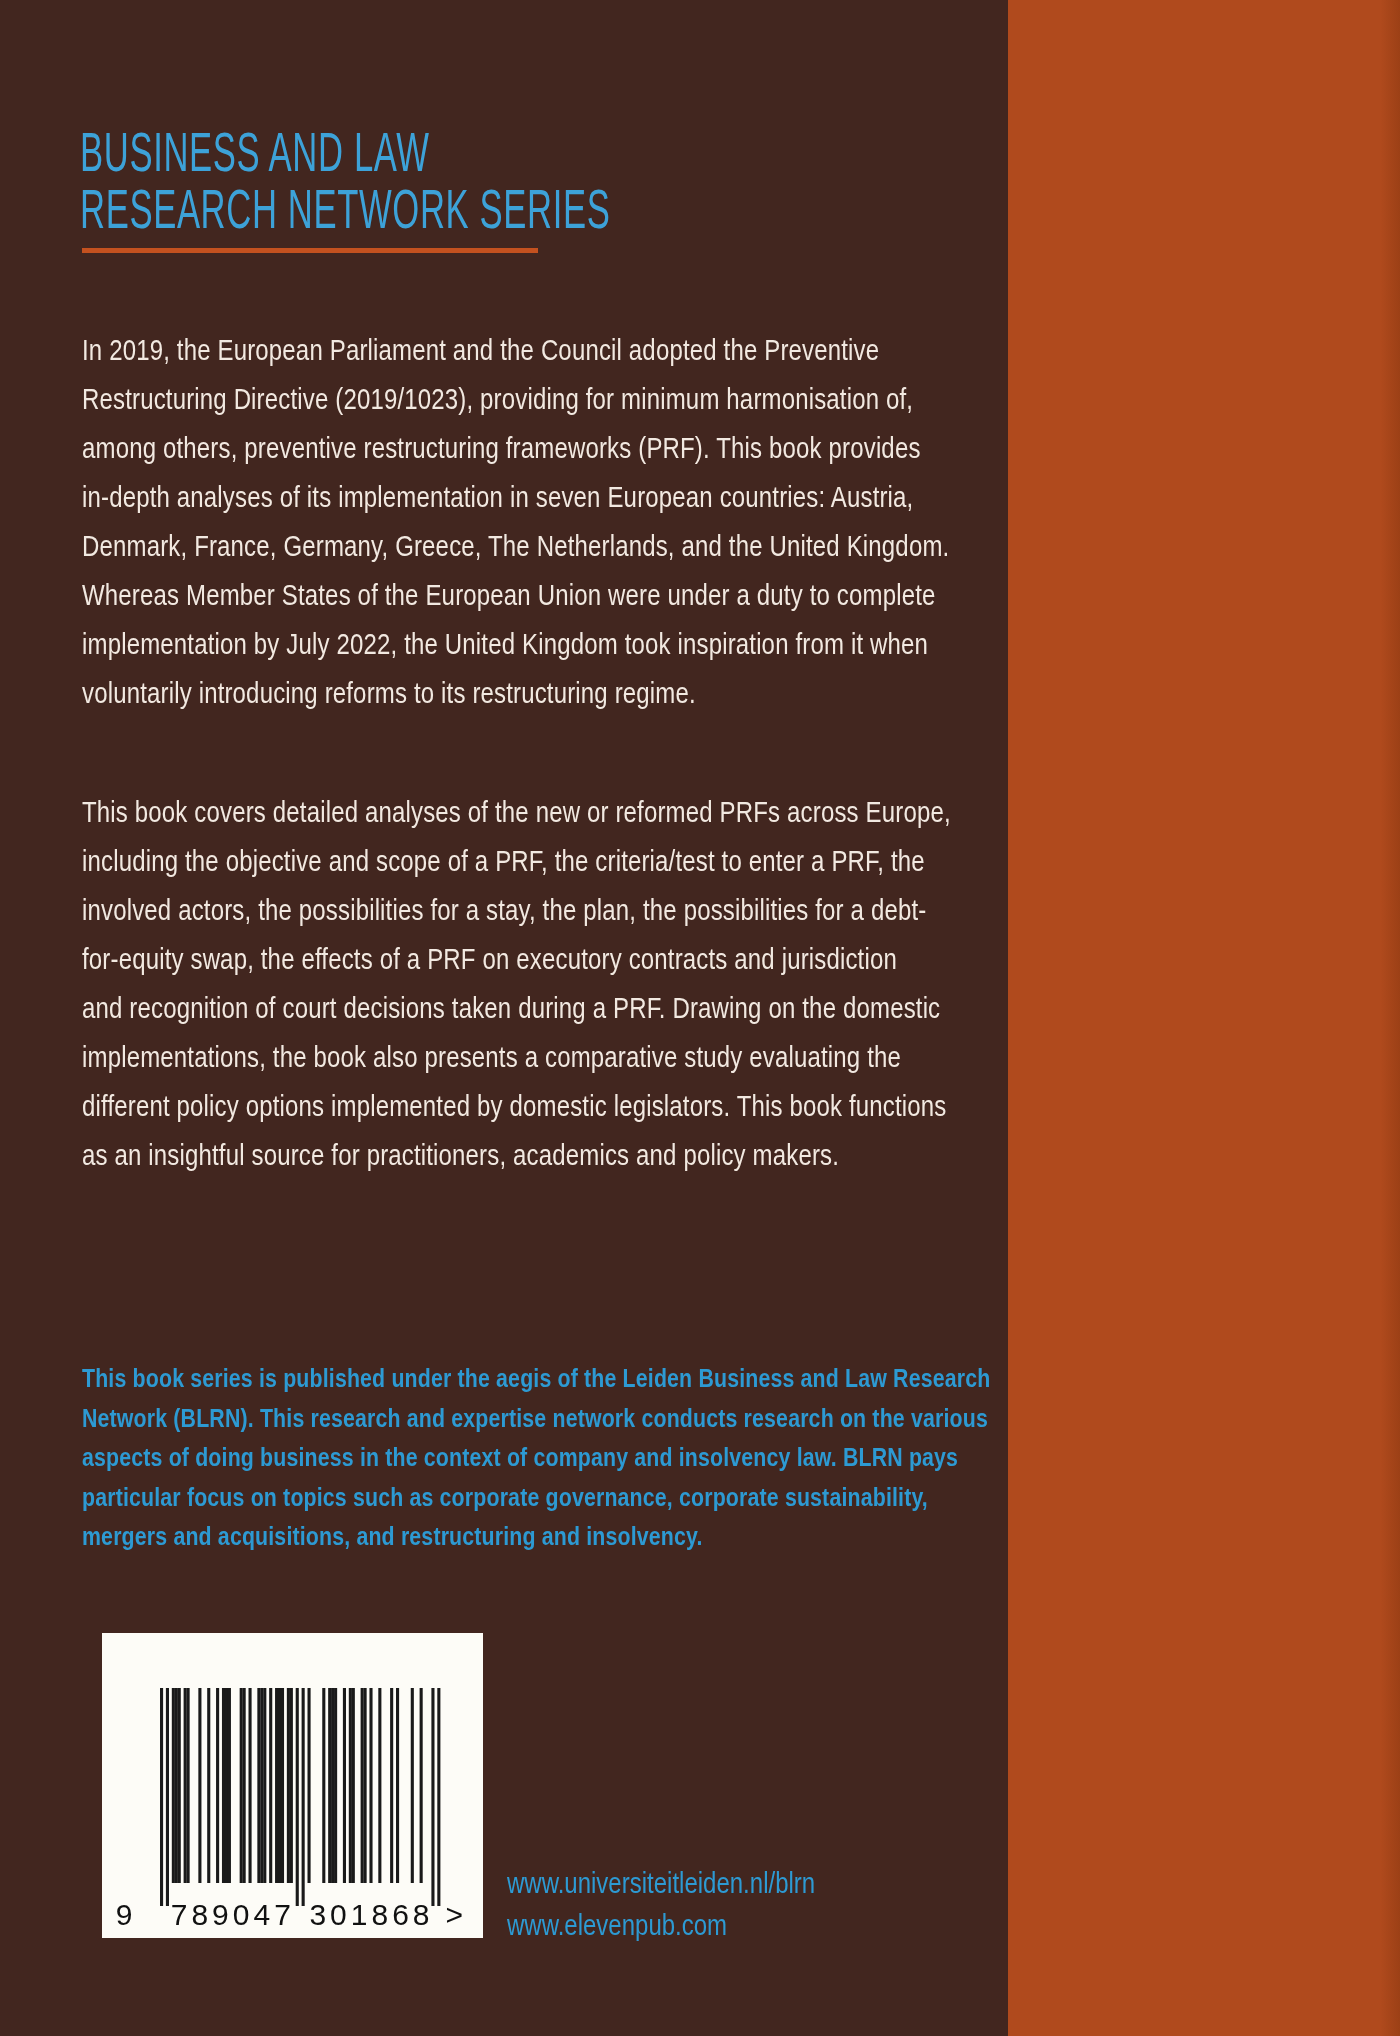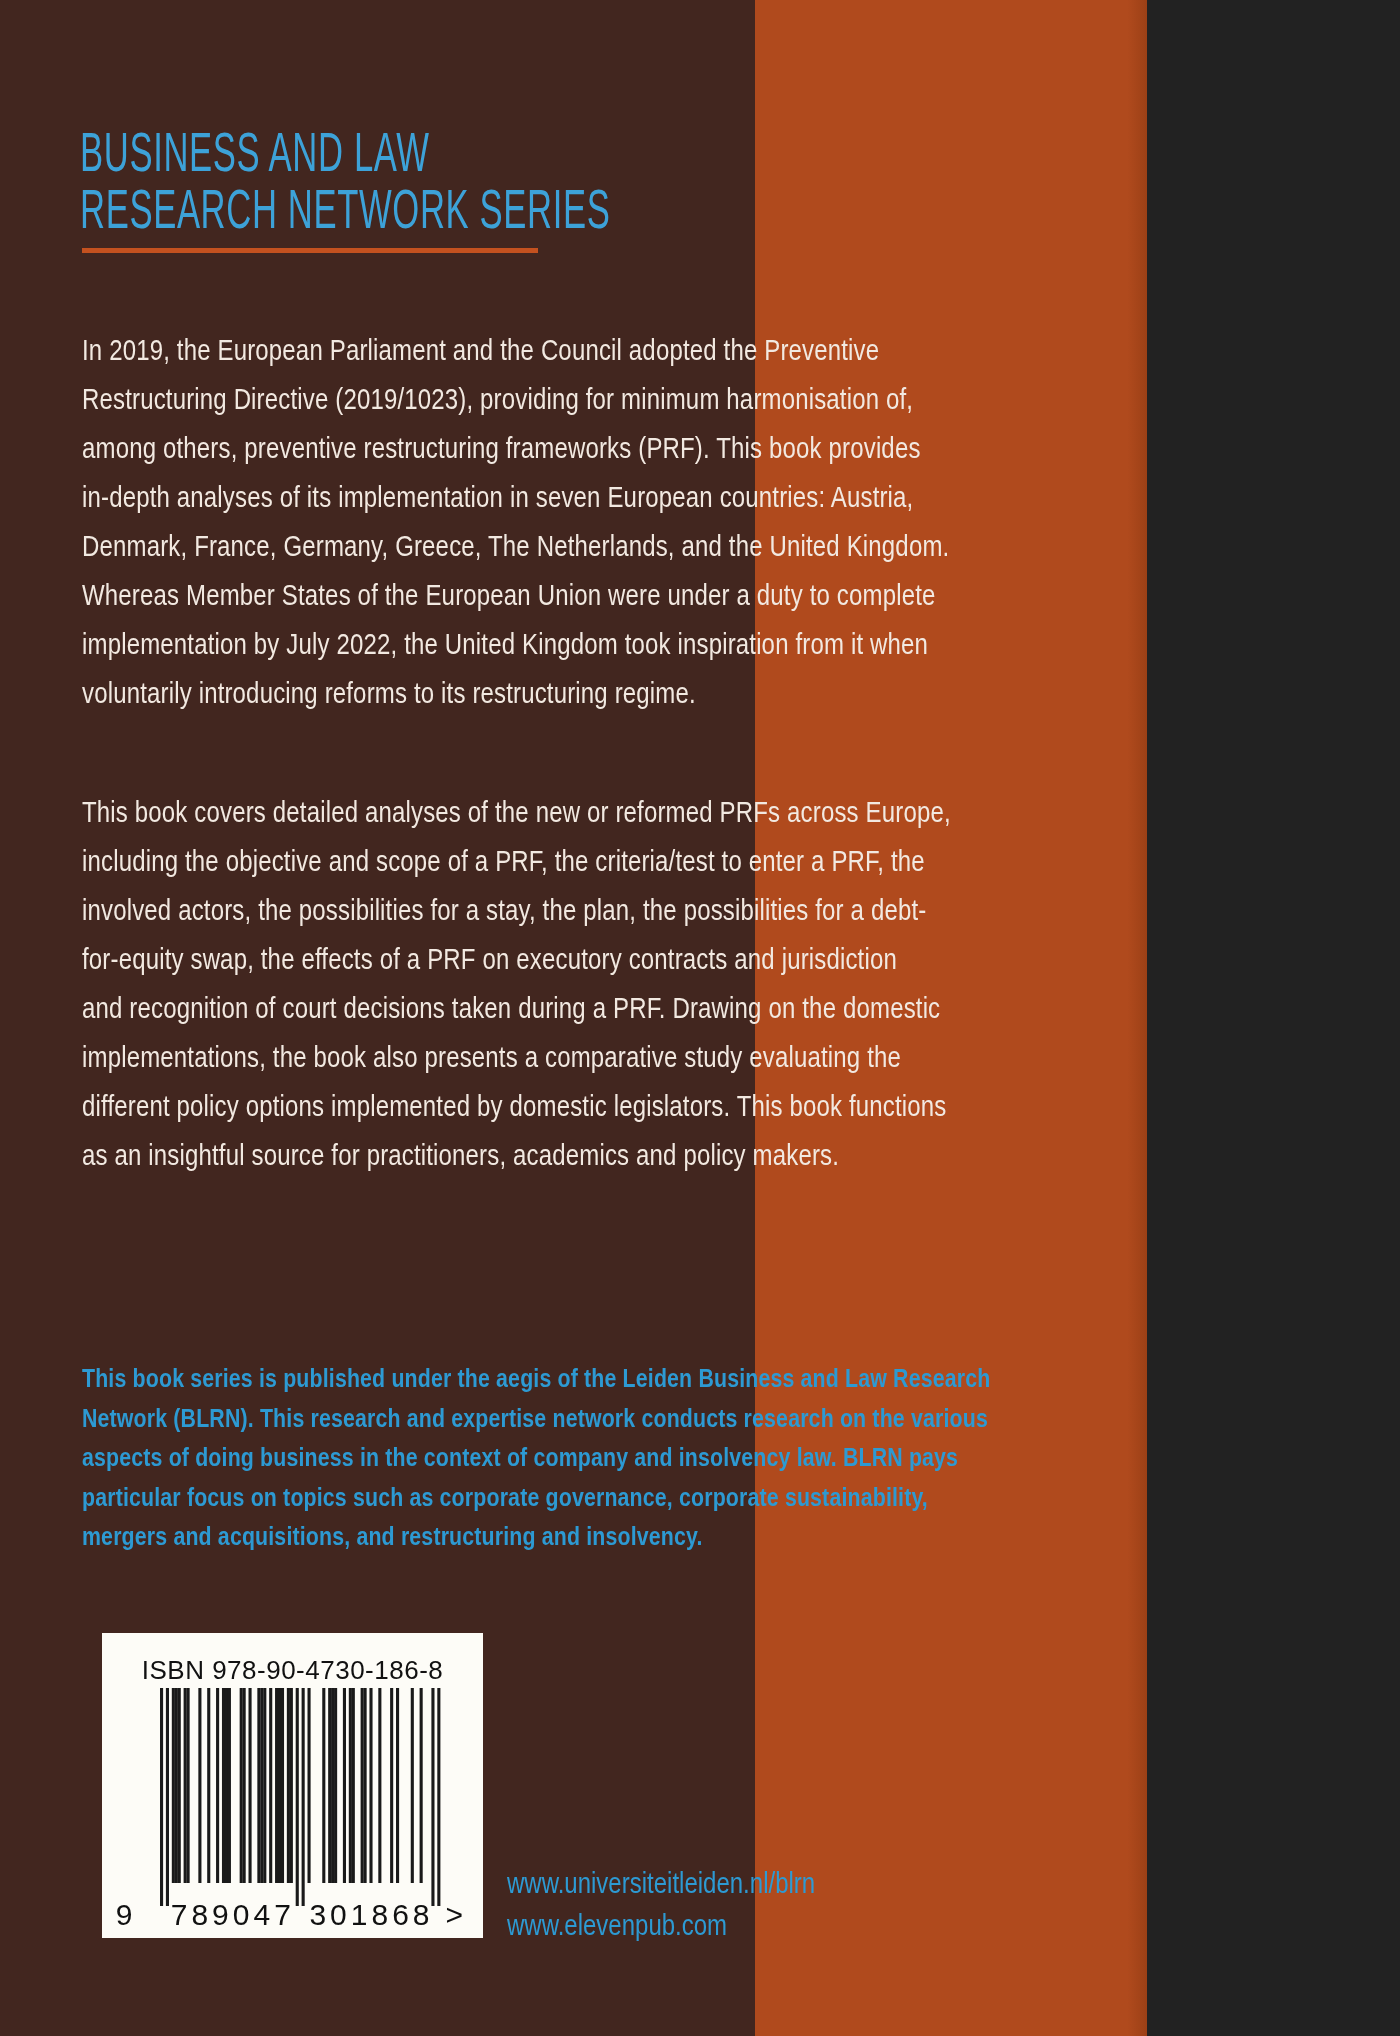--- a/index.html
+++ b/index.html
@@ -9,21 +9,21 @@
     --accent-orange:#c4511f;
     --heading-blue:#3da2d8;
     --accent-blue:#2d9ad3;
     --body-text:#f2e9e1;
     --barcode-bg:#fdfcf7;
     --bar-color:#1a1a1a;
   }
   html,body{margin:0;padding:0;background:#222;}
   .cover{
     position:relative;
-    width:1147px;height:2036px;
+    width:1400px;height:2036px;
     background:var(--background);
     overflow:hidden;
     font-family:"Liberation Sans",sans-serif;
   }
   .flap{
     position:absolute;top:0;right:0;height:100%;width:392px;
     background:linear-gradient(90deg,var(--flap) 0%,var(--flap) 95%,var(--flap-edge) 100%);
   }
   .line{white-space:nowrap;}
   .title{
@@ -104,21 +104,20 @@
 
   <div class="note">
       <div class="line">This book series is published under the aegis of the Leiden Business and Law Research</div>
       <div class="line">Network (BLRN). This research and expertise network conducts research on the various</div>
       <div class="line">aspects of doing business in the context of company and insolvency law. BLRN pays</div>
       <div class="line">particular focus on topics such as corporate governance, corporate sustainability,</div>
       <div class="line">mergers and acquisitions, and restructuring and insolvency.</div>
     </div>
 
   <div class="isbn-box">
-    <div class="isbn">ISBN 978-90-4730-186-8</div>
     <svg id="barcode" viewBox="0 0 381 250">
         <rect x="58.00" y="5" width="3.10" height="218" fill="#1a1a1a"></rect>
         <rect x="63.90" y="5" width="3.10" height="218" fill="#1a1a1a"></rect>
         <rect x="69.80" y="5" width="3.10" height="195" fill="#1a1a1a"></rect>
         <rect x="72.75" y="5" width="3.10" height="195" fill="#1a1a1a"></rect>
         <rect x="75.70" y="5" width="3.10" height="195" fill="#1a1a1a"></rect>
         <rect x="81.60" y="5" width="3.10" height="195" fill="#1a1a1a"></rect>
         <rect x="84.55" y="5" width="3.10" height="195" fill="#1a1a1a"></rect>
         <rect x="96.35" y="5" width="3.10" height="195" fill="#1a1a1a"></rect>
         <rect x="105.20" y="5" width="3.10" height="195" fill="#1a1a1a"></rect>

